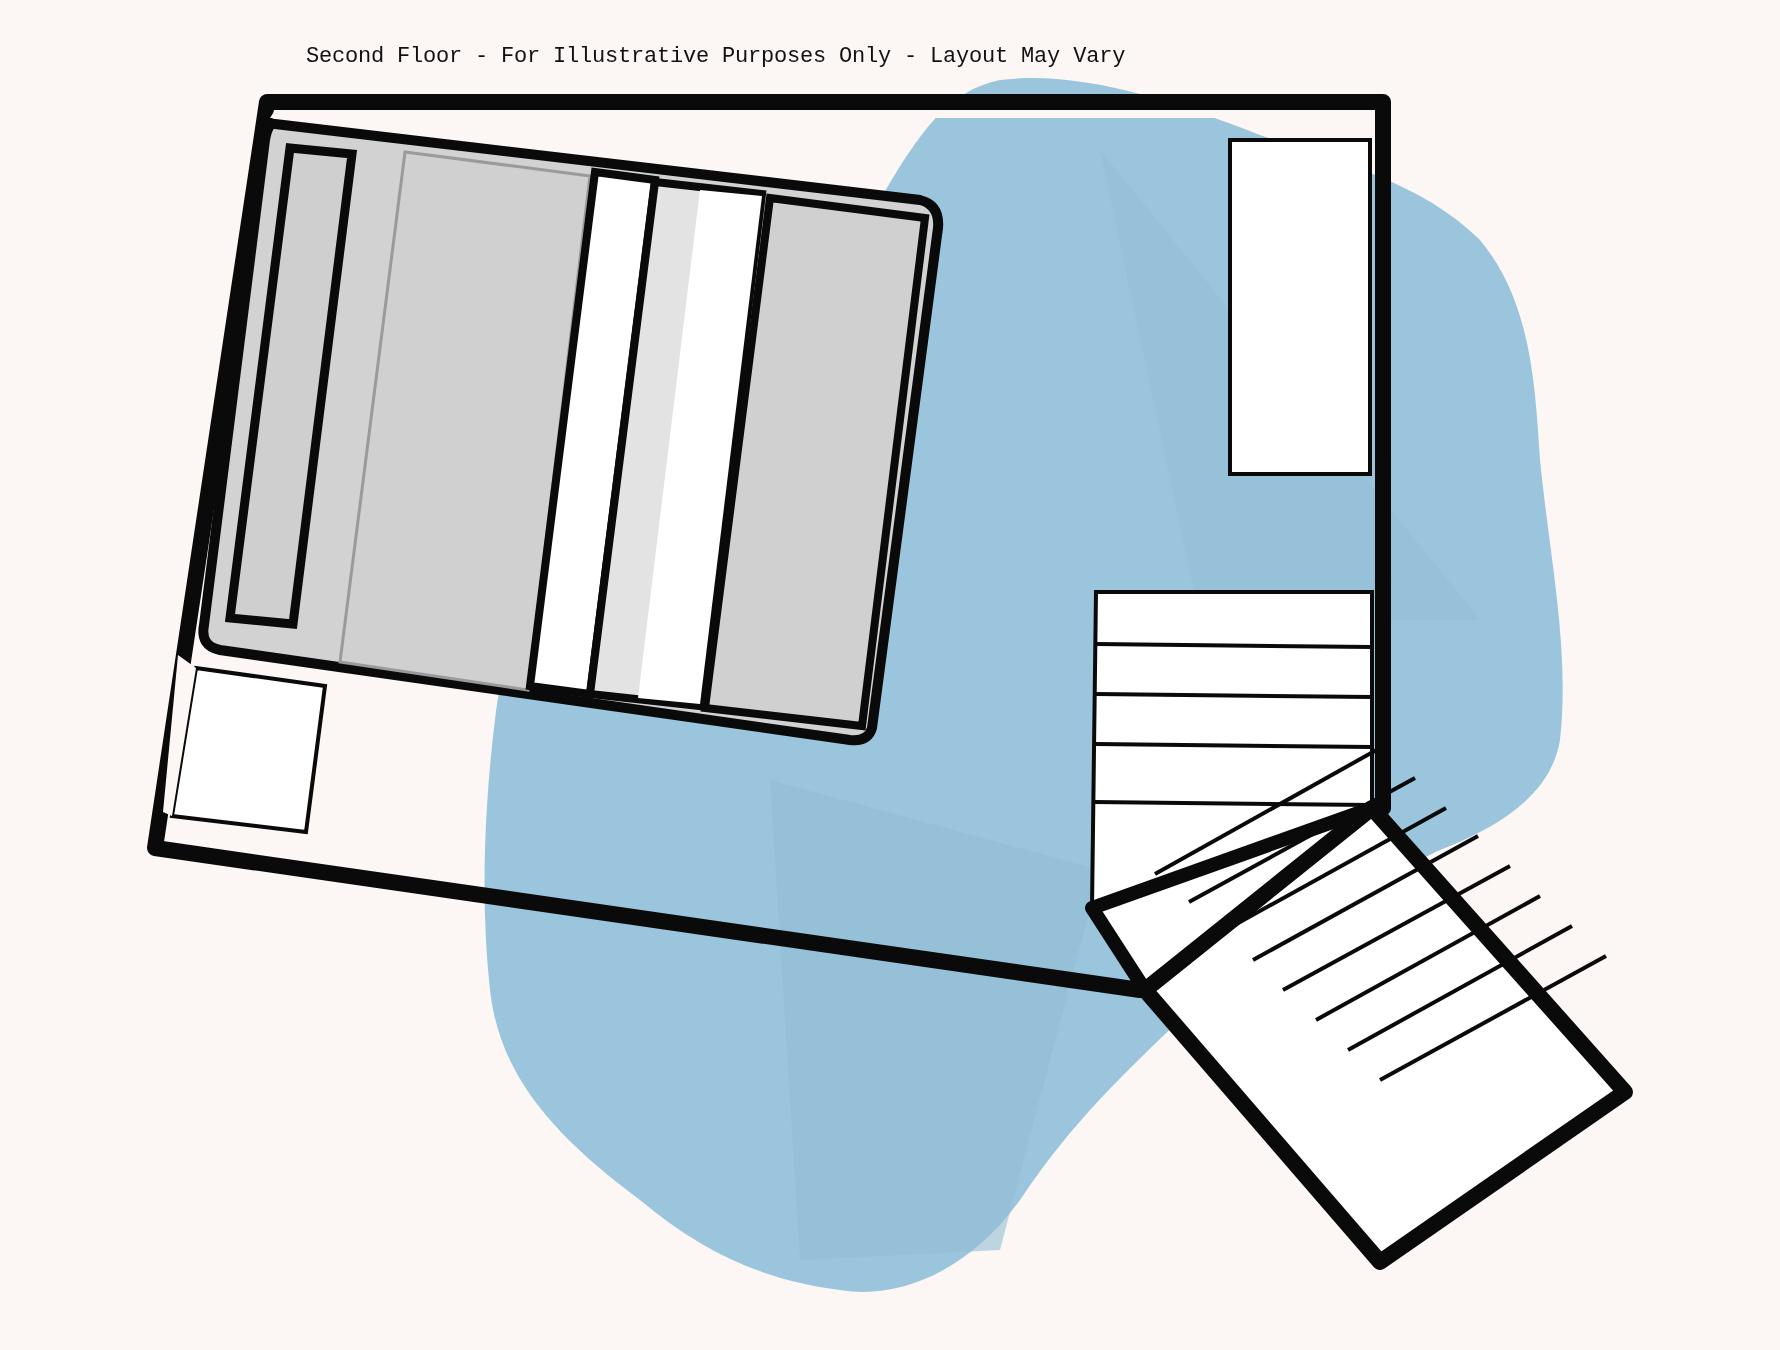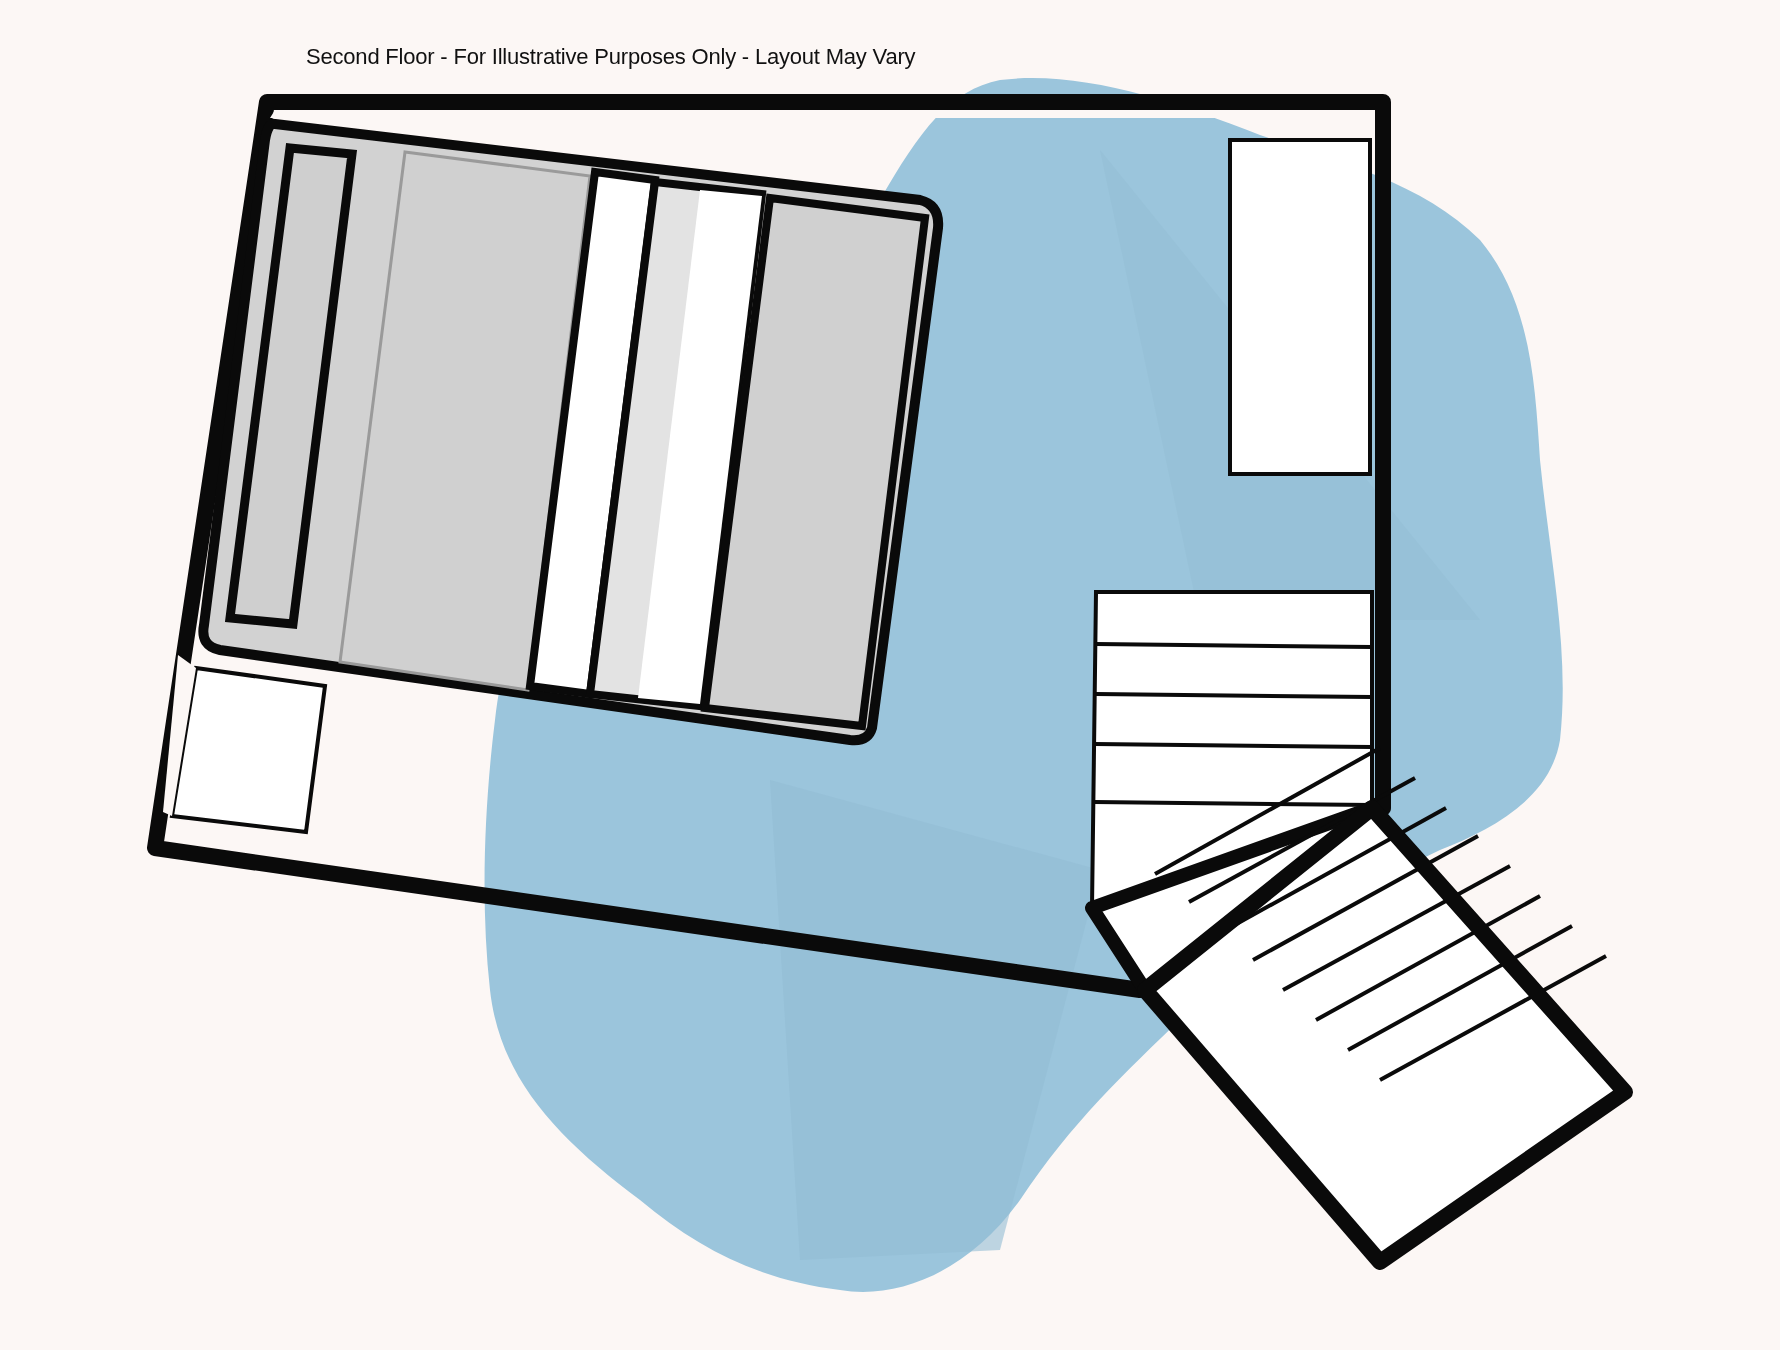--- a/index.html
+++ b/index.html
@@ -5,21 +5,21 @@
   html, body { margin: 0; padding: 0; }
   body {
     width: 1780px; height: 1350px; overflow: hidden;
     background: #fcf7f5;
     font-family: "Liberation Sans", "DejaVu Sans", sans-serif;
     position: relative;
   }
   .caption {
     position: absolute; left: 306px; top: 44px;
     font-size: 22px; color: #111; letter-spacing: -0.2px;
-    font-family: Liberation Sans, sans-serif;
+    font-family: Liberation Mono, monospace;
   }
   svg.plan { position: absolute; left: 0; top: 0; }
 </style>
 </head>
 <body>
 
 <div class="caption">Second Floor - For Illustrative Purposes Only - Layout May Vary</div>
 
 <svg class="plan" width="1780" height="1350" viewBox="0 0 1780 1350">
 

